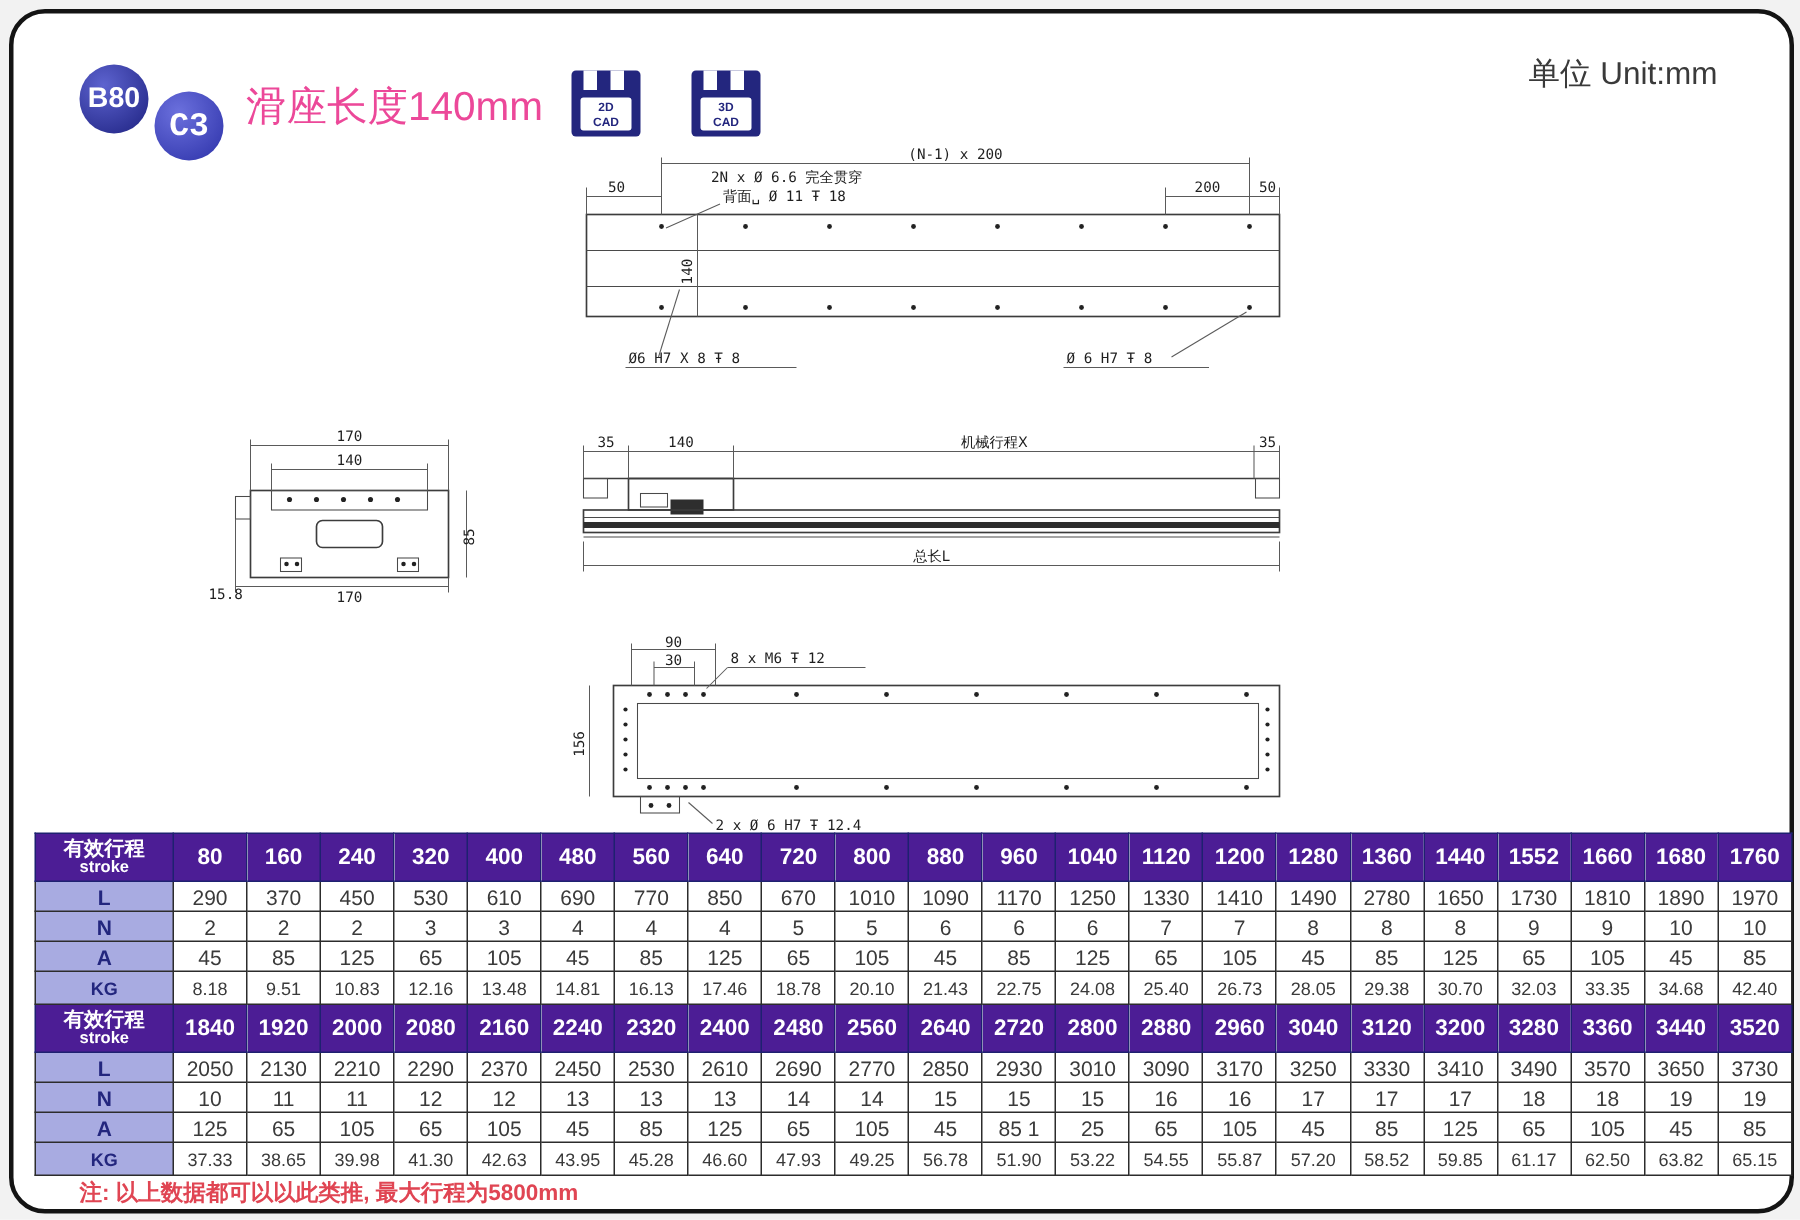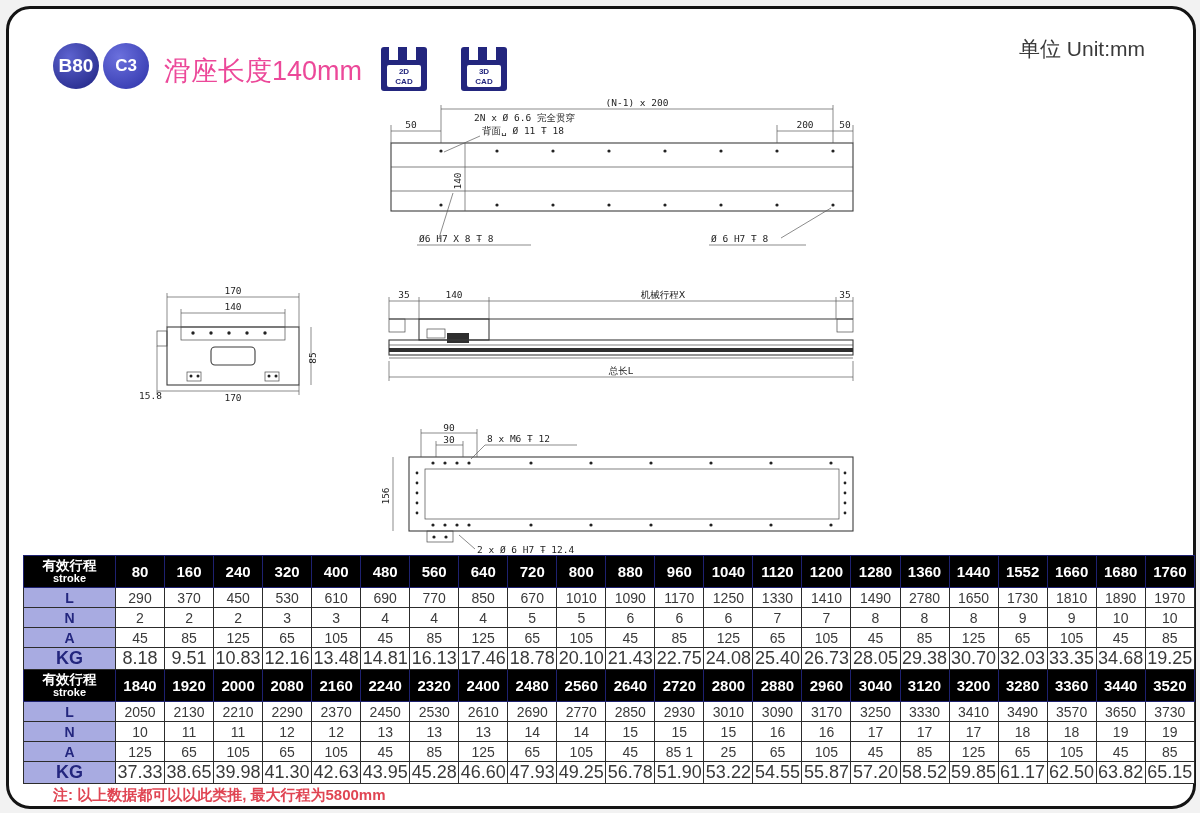--- a/index.html
+++ b/index.html
@@ -3,21 +3,21 @@
 <meta charset="utf-8">
 <style>
   html,body{margin:0;padding:0;background:#f2f2f2;}
   body{width:1200px;height:813px;position:relative;font-family:"Liberation Sans",sans-serif;overflow:hidden;}
   .page{position:absolute;left:6px;top:6px;width:1184px;height:797px;background:#fff;border:3px solid #141414;border-radius:24px;}
 
   
   .hdr-badge{position:absolute;width:46px;height:46px;border-radius:50%;color:#fff;font-weight:bold;
     display:flex;align-items:center;justify-content:center;font-size:19px;}
   .b80{left:44px;top:34px;background:radial-gradient(circle at 35% 30%,#5d63cf,#1d2180);}
-  .c3{left:94px;top:34px;background:radial-gradient(circle at 35% 30%,#6b70dd,#2c31a8);font-size:17px;}
+  .c3{left:94px;top:52px;background:radial-gradient(circle at 35% 30%,#6b70dd,#2c31a8);font-size:22px;font-family:Liberation Mono, monospace;}
   .page-title{position:absolute;left:155px;top:44px;font-size:27px;color:#ec4899;}
   .unit{position:absolute;right:48px;top:26px;font-size:21px;color:#3a3a3a;}
   .cad-icon{position:absolute;top:38px;width:46px;height:44px;background:#23267e;border-radius:3px;cursor:pointer;}
   .cad-2d{left:372px;} .cad-3d{left:452px;}
   .cad-icon .notch{position:absolute;top:0;width:9px;height:13px;background:#fff;}
   .cad-icon .notch.n1{left:8px;} .cad-icon .notch.n2{right:11px;}
   .cad-label{position:absolute;left:6px;right:6px;bottom:4px;height:22px;background:#fff;border-radius:2px;
     font-size:8px;font-weight:bold;color:#23267e;text-align:center;line-height:10px;padding-top:2px;box-sizing:border-box;}
   .cad-label span{display:block;text-align:center;}
 
@@ -28,25 +28,25 @@
   .fillc{fill:#2e2e2e;}
   .dim line{stroke:#5a5a5a;stroke-width:0.7;}
   .dim text{font-family:"DejaVu Sans Mono",monospace;font-size:9.5px;fill:#1f1f1f;}
   .dim .cjk{font-family:"DejaVu Sans",sans-serif;}
   .dot{fill:#222;}
 
   
   .stroke-table{position:absolute;left:14px;top:546px;width:1172px;border-collapse:collapse;table-layout:fixed;}
   .stroke-table th,.stroke-table td{border:1px solid #2c2c2c;text-align:center;padding:0;overflow:hidden;white-space:nowrap;}
   .stroke-table .lblcol{width:92px;}
-  .hdr-row th{background:#000000;color:#fff;font-size:15px;font-weight:bold;height:31px;border-color:#1e2170;margin-left:12px;}
+  .hdr-row th{background:#4c1d95;color:#fff;font-size:15px;font-weight:bold;height:31px;border-color:#1e2170;margin-left:12px;}
   .hdr-lbl .cn{font-size:13.5px;line-height:14px;} .hdr-lbl .en{font-size:11px;font-weight:bold;line-height:11px;}
   .lbl{background:#a8abe1;color:#23267e;font-weight:bold;font-size:13.5px;}
   .row-l td,.row-n td,.row-a td{height:19px;font-size:14px;color:#3a3a3a;background:#fff;}
-  .row-kg td{height:21px;font-size:18px;color:#3a3a3a;background:#fff;}
+  .row-kg td{height:21px;font-size:12px;color:#3a3a3a;background:#fff;}
   .row-l td.lbl,.row-n td.lbl,.row-a td.lbl,.row-kg td.lbl{background:#a8abe1;color:#23267e;}
 
   .note{position:absolute;left:44px;top:777px;font-size:15px;font-weight:bold;color:#e04553;}
 </style>
 </head>
 <body>
 
 <div class="page">
 
   <div class="hdr-badge b80">
@@ -379,21 +379,21 @@
           <td>22.75</td>
           <td>24.08</td>
           <td>25.40</td>
           <td>26.73</td>
           <td>28.05</td>
           <td>29.38</td>
           <td>30.70</td>
           <td>32.03</td>
           <td>33.35</td>
           <td>34.68</td>
-          <td>19.25</td>
+          <td>42.40</td>
         </tr>
         <tr class="hdr-row">
           <th class="hdr-lbl">
             <div class="cn">有效行程</div>
             <div class="en">stroke</div>
           </th>
           <th>1840</th>
           <th>1920</th>
           <th>2000</th>
           <th>2080</th>

